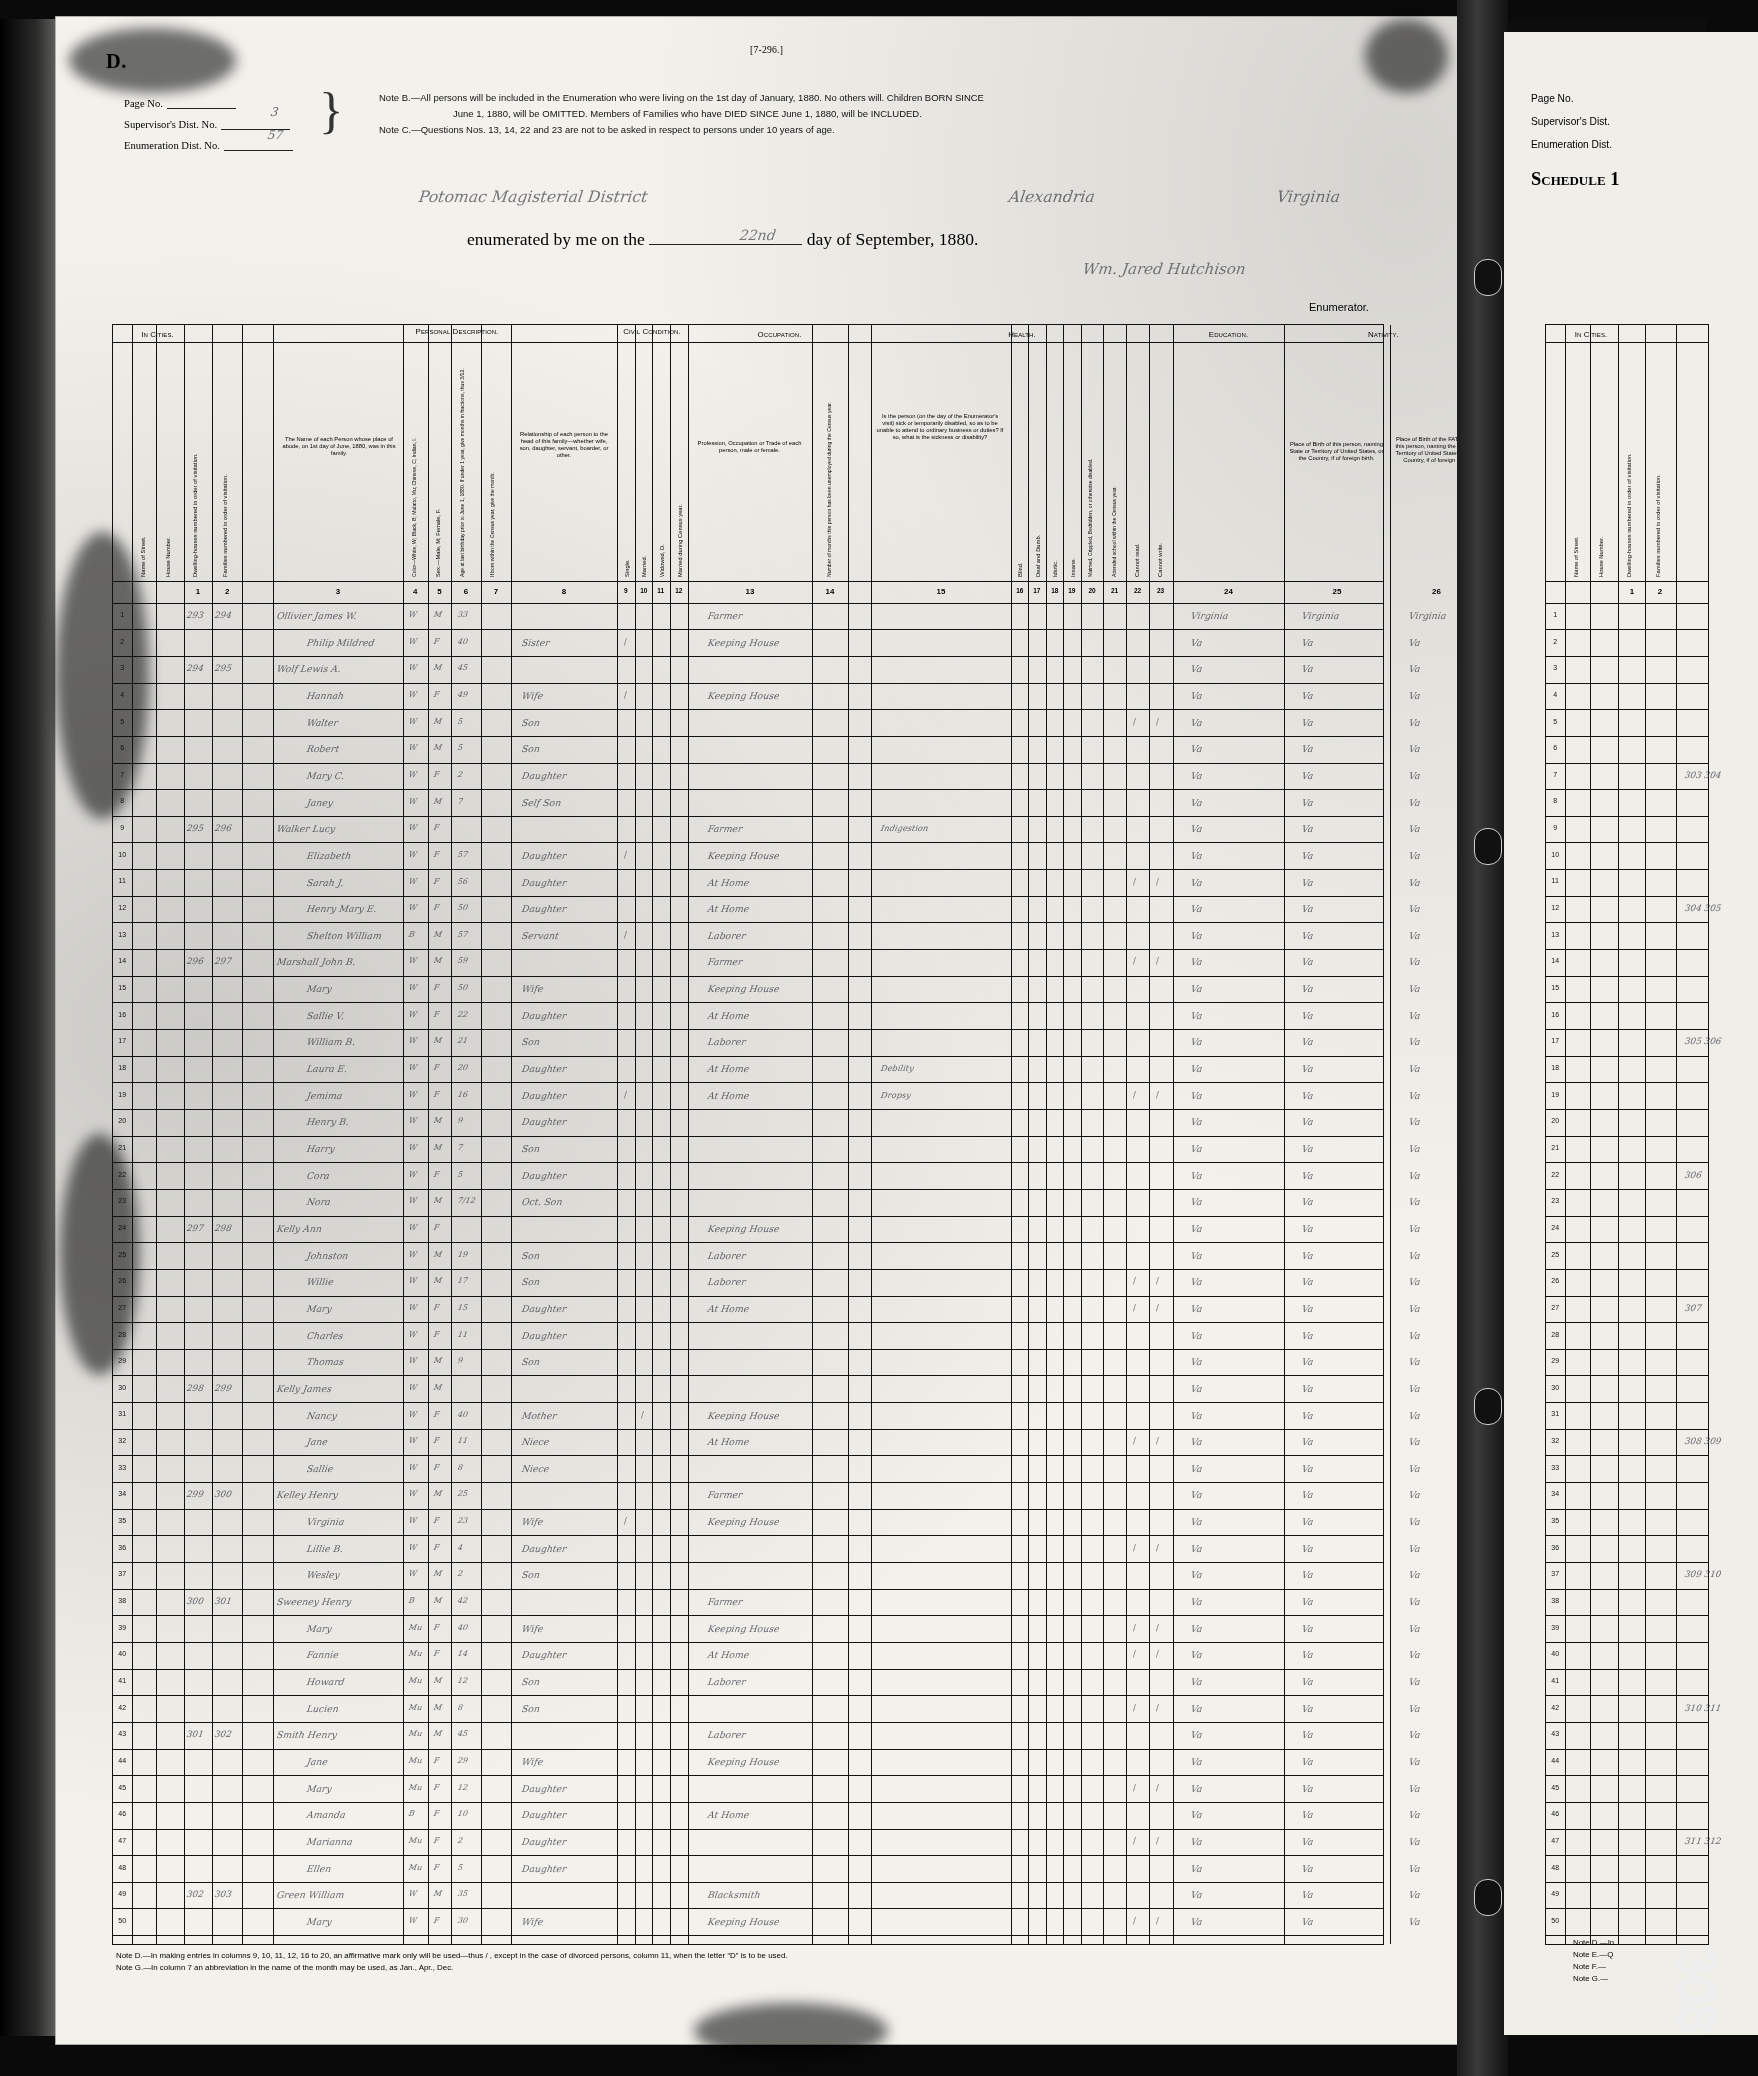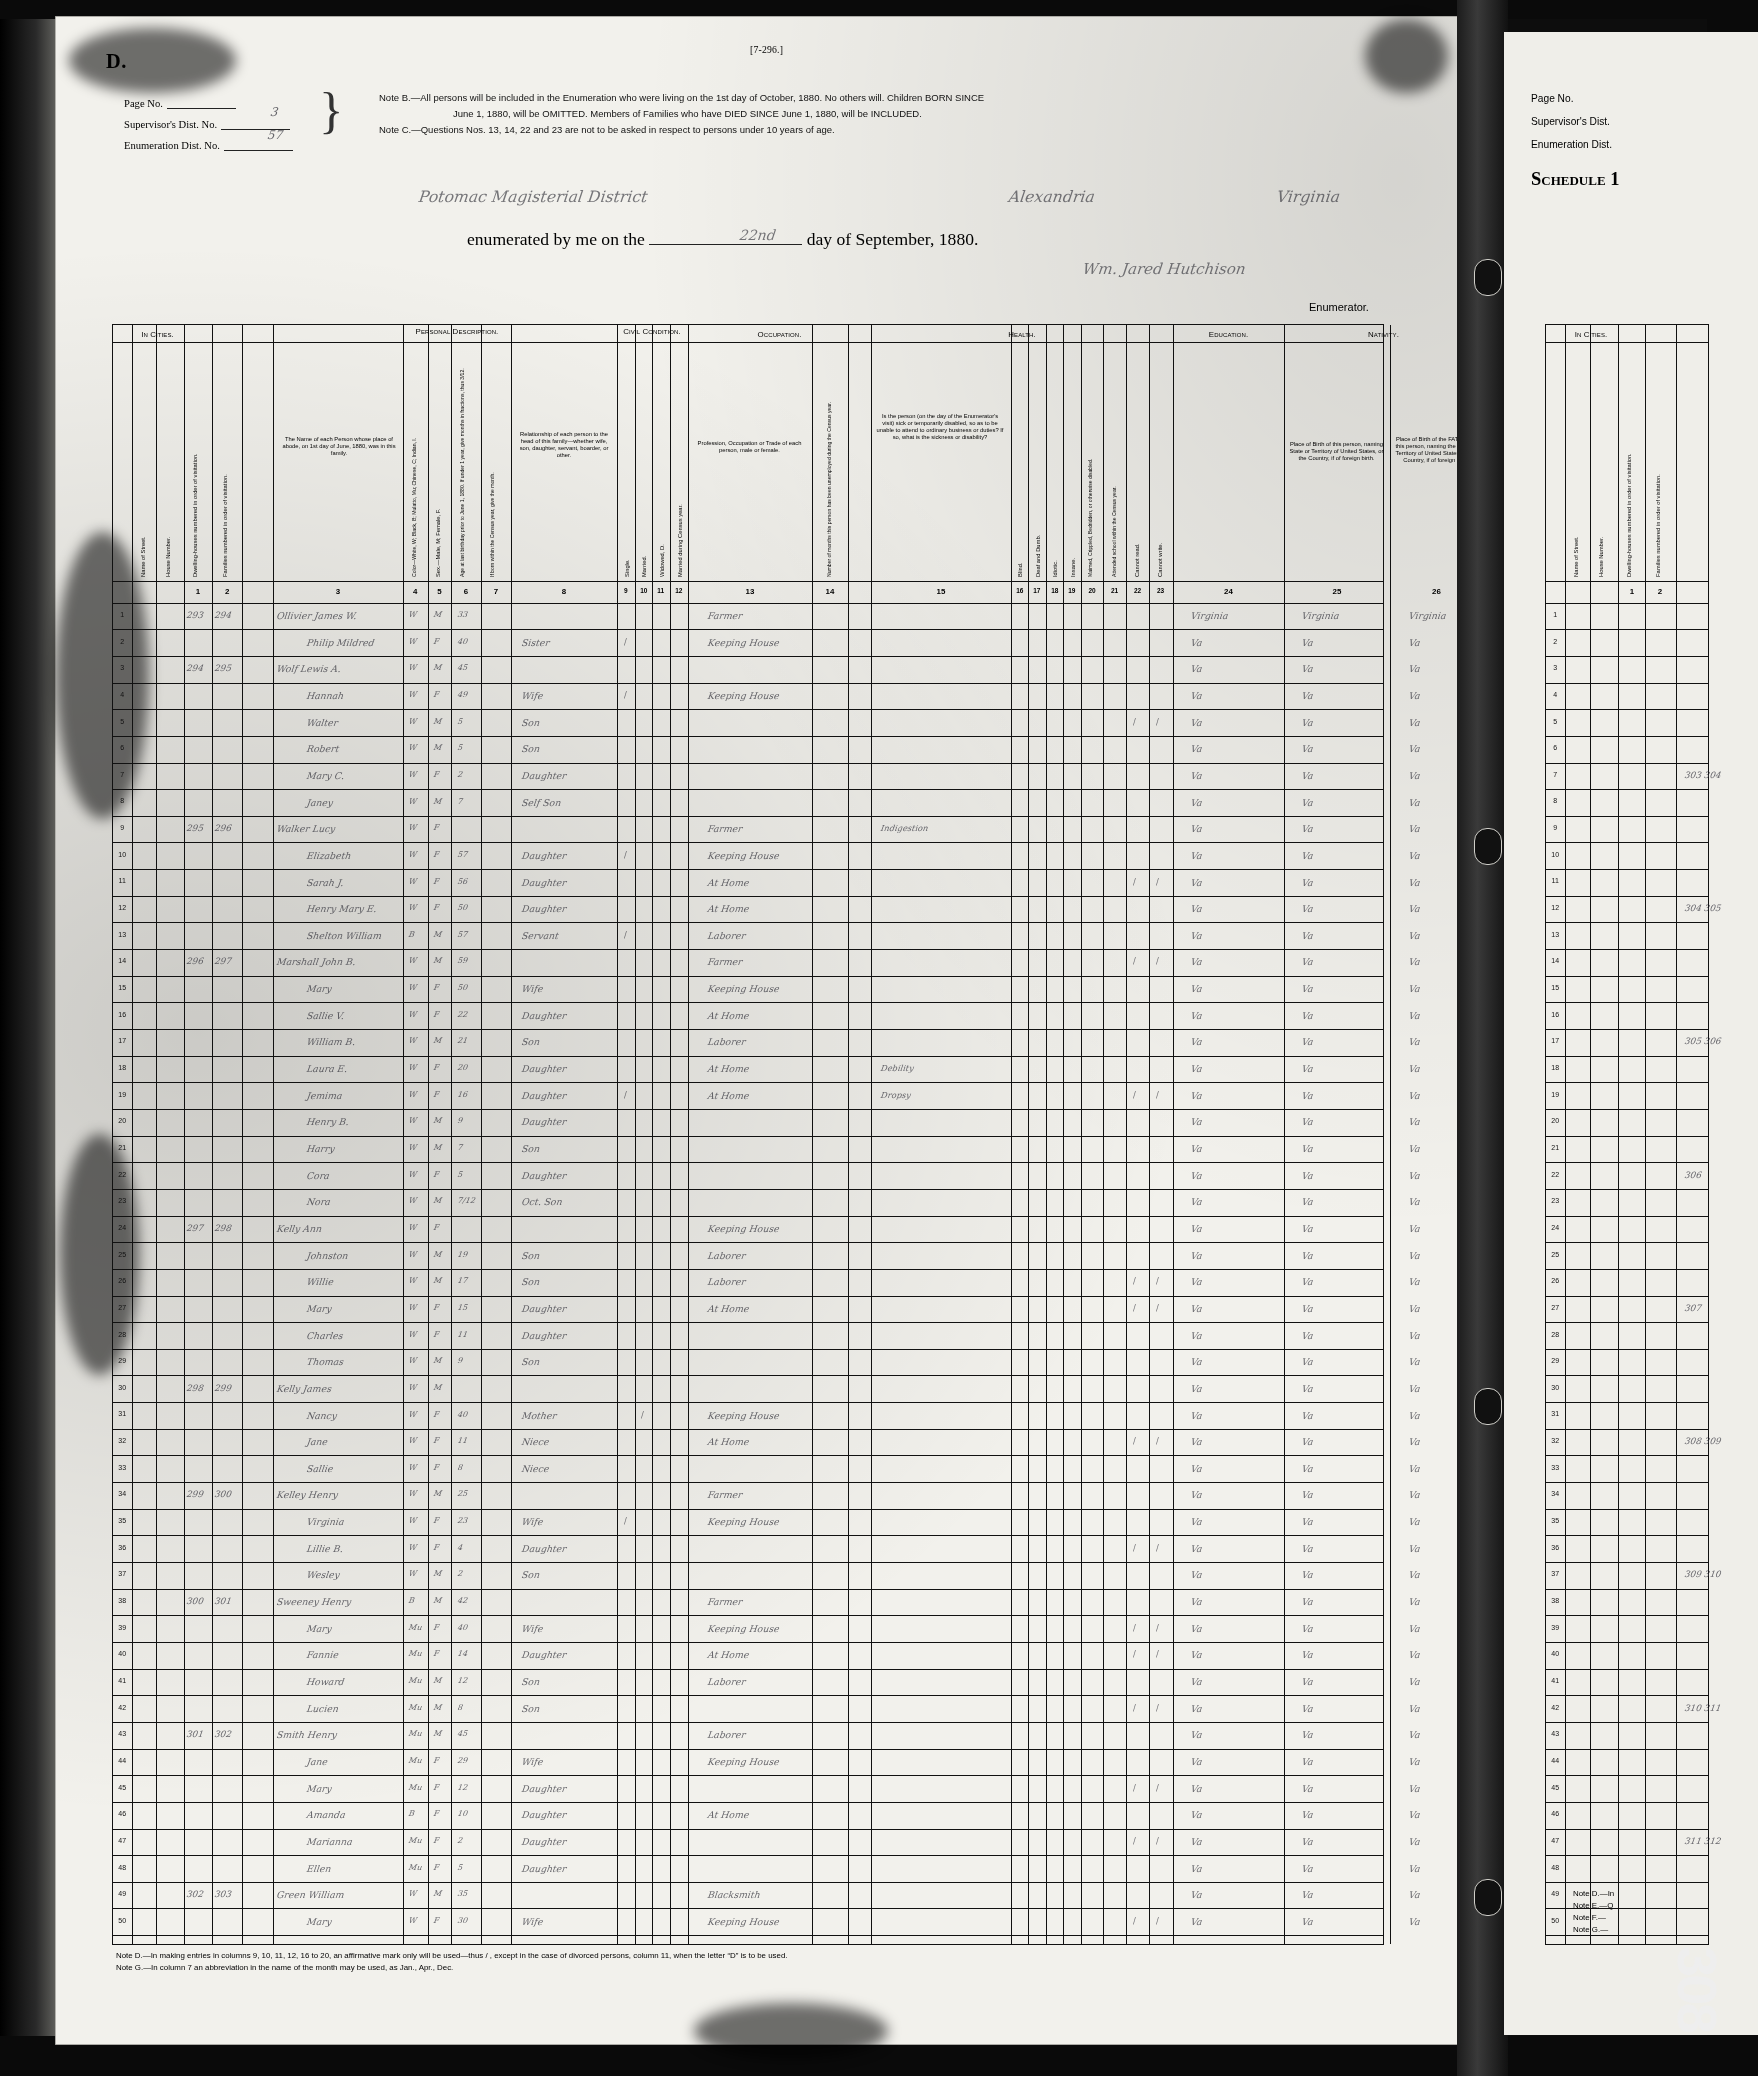--- a/index.html
+++ b/index.html
@@ -102,21 +102,21 @@
     </div>
     <div class="row">
       <span>Enumeration Dist. No.</span><span class="rule"></span>
     </div>
   </div>
   <div class="hand" style="left:271px;top:105px;font-size:12px;">3</div>
   <div class="hand" style="left:268px;top:128px;font-size:12px;">57</div>
   <div class="brace">}</div>
 
   <div class="notes">
-    <div class="n">Note B.—All persons will be included in the Enumeration who were living on the 1st day of October, 1880.  No others will.  Children BORN SINCE</div>
+    <div class="n">Note B.—All persons will be included in the Enumeration who were living on the 1st day of January, 1880.  No others will.  Children BORN SINCE</div>
     <div class="n ind">June 1, 1880, will be OMITTED.  Members of Families who have DIED SINCE June 1, 1880, will be INCLUDED.</div>
     <div class="n">Note C.—Questions Nos. 13, 14, 22 and 23 are not to be asked in respect to persons under 10 years of age.</div>
   </div>
 
   <div class="script" style="position:absolute;left:419px;top:187px;font-size:15.7px;">Potomac Magisterial District</div>
   <div class="script" style="position:absolute;left:1009px;top:187px;font-size:15.7px;">Alexandria</div>
   <div class="script" style="position:absolute;left:1277px;top:187px;font-size:15.7px;">Virginia</div>
 
   <div class="schedline2">
     <span>enumerated by me on the</span>
@@ -1004,21 +1004,21 @@
         <div class="hand" style="left:139px;top:711px;font-size:8.8px;">305 306</div>
         <div class="hand" style="left:139px;top:845px;font-size:8.8px;">306</div>
         <div class="hand" style="left:139px;top:978px;font-size:8.8px;">307</div>
         <div class="hand" style="left:139px;top:1111px;font-size:8.8px;">308 309</div>
         <div class="hand" style="left:139px;top:1244px;font-size:8.8px;">309 310</div>
         <div class="hand" style="left:139px;top:1378px;font-size:8.8px;">310 311</div>
         <div class="hand" style="left:139px;top:1511px;font-size:8.8px;">311 312</div>
       </div>
   </div>
 
-  <div class="footnotes" style="left:1573px;top:1888px;width:139px;">
+  <div class="footnotes" style="left:1573px;top:1937px;width:139px;">
     <div>Note D.—In</div>
     <div>Note E.—Q</div>
     <div>Note F.—</div>
     <div>Note G.—</div>
   </div>
 
   <div class="bignum">308</div>
 </div>
 
 

